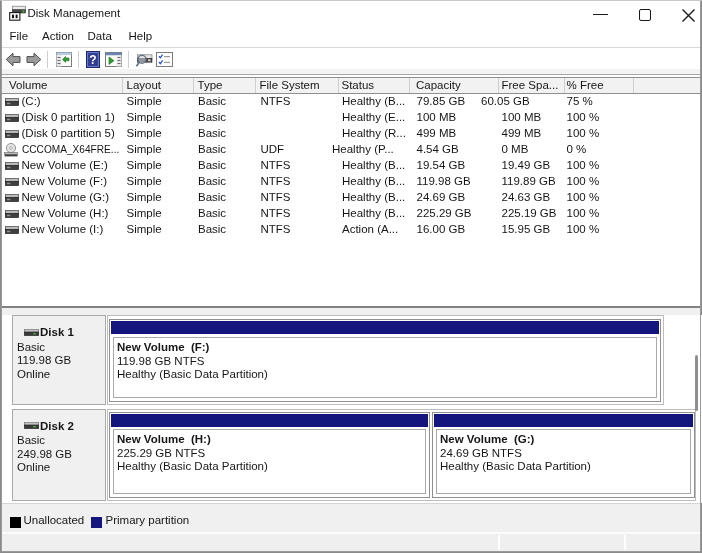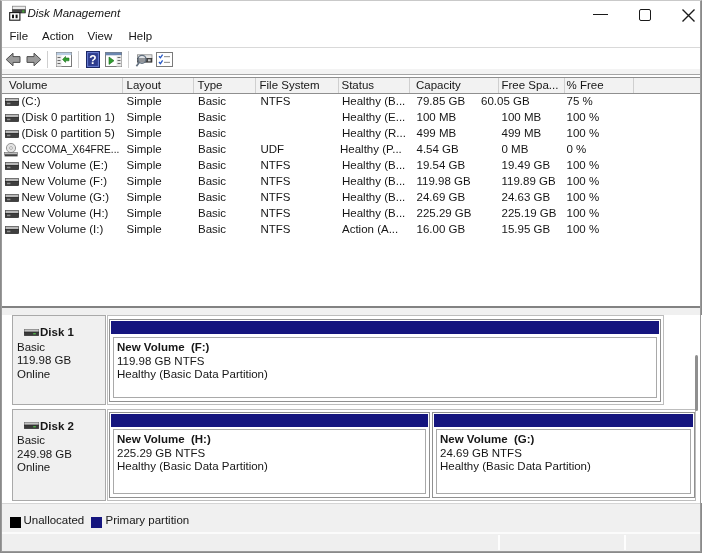--- a/index.html
+++ b/index.html
@@ -15,31 +15,31 @@
 <div id="win">
 
   <svg class="abs" style="left:8px;top:4px" width="17" height="16" viewBox="0 0 17 16">
     <rect x="3.5" y="1.2" width="13" height="3.6" fill="#ececec" stroke="#787878" stroke-width="0.7"></rect>
     <rect x="3.5" y="4.8" width="13" height="3.2" fill="#474747" stroke="#2a2a2a" stroke-width="0.6"></rect>
     <rect x="13.2" y="5.3" width="2.2" height="2.2" fill="#46a33a"></rect>
     <rect x="0.7" y="7.6" width="10.2" height="7.6" fill="#ffffff" stroke="#181818" stroke-width="1.1"></rect>
     <rect x="3" y="9.6" width="2" height="3.6" fill="#141414"></rect>
     <rect x="6.6" y="9.6" width="2" height="3.6" fill="#141414"></rect>
   </svg>
-  <div class="abs t" style="left:26.5px;top:6px;font-style:italic;">Disk Management</div>
+  <div class="abs t" style="left:26.5px;top:6px;">Disk Management</div>
 
   <div class="abs" style="left:592px;top:12.5px;width:15px;height:1.4px;background:#1a1a1a"></div>
   <div class="abs" style="left:638px;top:8px;width:12px;height:12px;border:1.4px solid #1a1a1a;border-radius:2px;box-sizing:border-box"></div>
   <svg class="abs" style="left:680px;top:7px" width="15" height="15" viewBox="0 0 15 15">
     <path d="M1.5 1.5 L13.5 13.5 M13.5 1.5 L1.5 13.5" stroke="#1a1a1a" stroke-width="1.4"></path>
   </svg>
 
   <div class="abs t" style="left:8.5px;top:29px;">File</div>
   <div class="abs t" style="left:41px;top:29px;">Action</div>
-  <div class="abs t" style="left:86.5px;top:29px;">View</div>
+  <div class="abs t" style="left:86.5px;top:29px;">Data</div>
   <div class="abs t" style="left:127.5px;top:29px;">Help</div>
   <div class="abs" style="left:0;top:46px;width:700px;height:1px;background:#d9d9d9"></div>
 
   <svg class="abs" style="left:4px;top:50px" width="17" height="17" viewBox="0 0 17 17">
     <path d="M15 5.6 L8 5.6 L8 2.2 L1.2 8.5 L8 14.8 L8 11.4 L15 11.4 Z" fill="#9b9b9b" stroke="#4f4f4f" stroke-width="1"></path>
   </svg>
 
   <svg class="abs" style="left:24px;top:50px" width="17" height="17" viewBox="0 0 17 17">
     <path d="M2 5.6 L9 5.6 L9 2.2 L15.8 8.5 L9 14.8 L9 11.4 L2 11.4 Z" fill="#9b9b9b" stroke="#4f4f4f" stroke-width="1"></path>
   </svg>
@@ -158,21 +158,21 @@
         <svg width="15" height="14" viewBox="0 0 15 14" style="position:absolute;left:3px;top:1px">
           <circle cx="7" cy="5" r="4.6" fill="#e3e3e3" stroke="#8a8a8a" stroke-width="0.9"></circle>
           <circle cx="7" cy="5" r="1.4" fill="#ffffff" stroke="#9a9a9a" stroke-width="0.8"></circle>
           <rect x="0.6" y="9.6" width="13" height="1.8" fill="#bdbdbd" stroke="#666" stroke-width="0.6"></rect>
           <rect x="0.6" y="11.4" width="13" height="2" fill="#3f3f3f"></rect>
         </svg>
         <div class="abs t" style="left:20.5px;top:1.2px"><span style="display:inline-block;transform:scaleX(0.88);transform-origin:0 50%">CCCOMA_X64FRE...</span></div>
         <div class="abs t" style="left:125.5px;top:1.2px">Simple</div>
         <div class="abs t" style="left:197px;top:1.2px">Basic</div>
         <div class="abs t" style="left:259.5px;top:1.2px">UDF</div>
-        <div class="abs t" style="left:339px;top:1.2px">Healthy (P...</div>
+        <div class="abs t" style="left:331px;top:1.2px">Healthy (P...</div>
         <div class="abs t" style="left:415.5px;top:1.2px">4.54 GB</div>
         <div class="abs t" style="left:500.5px;top:1.2px">0 MB</div>
         <div class="abs t" style="left:565.5px;top:1.2px">0 %</div>
       </div>
       <div class="abs" style="left:0;top:64.4px;width:700px;height:16.1px">
         <svg width="14" height="8" viewBox="0 0 14 8" style="position:absolute;left:4px;top:4px">
           <rect x="0.4" y="0.4" width="13.2" height="3.4" fill="#b9b9b9" stroke="#585858" stroke-width="0.8"></rect>
           <rect x="0.4" y="3.6" width="13.2" height="3.9" fill="#3f3f3f" stroke="#1e1e1e" stroke-width="0.7"></rect>
           <rect x="2" y="4.7" width="3.4" height="1.5" fill="#8f8f8f"></rect>
         </svg>

